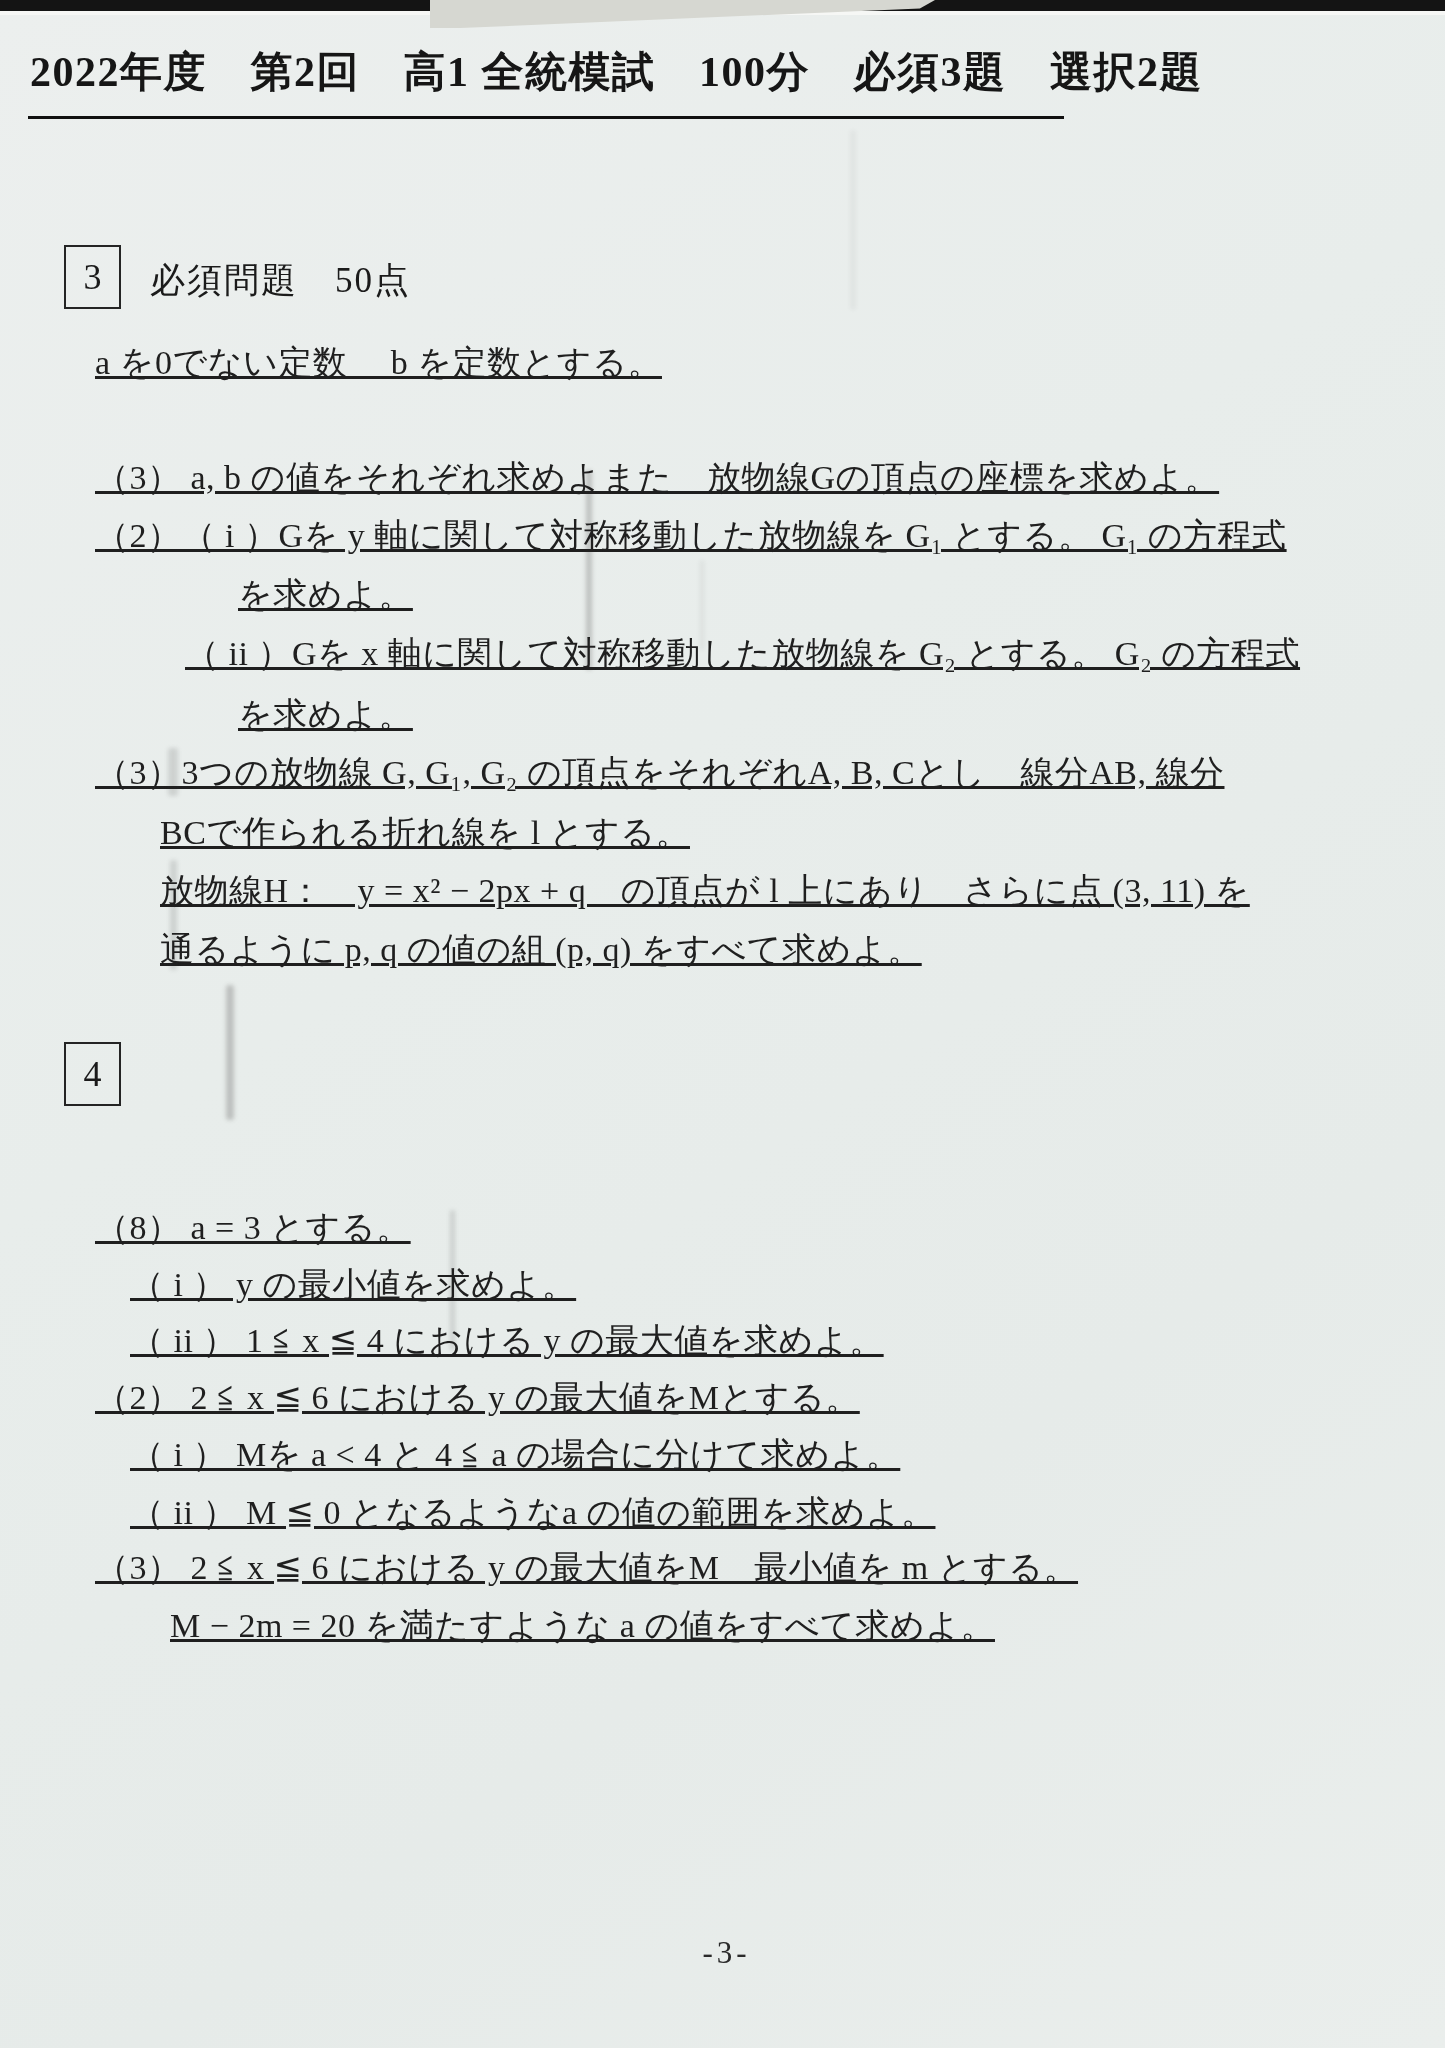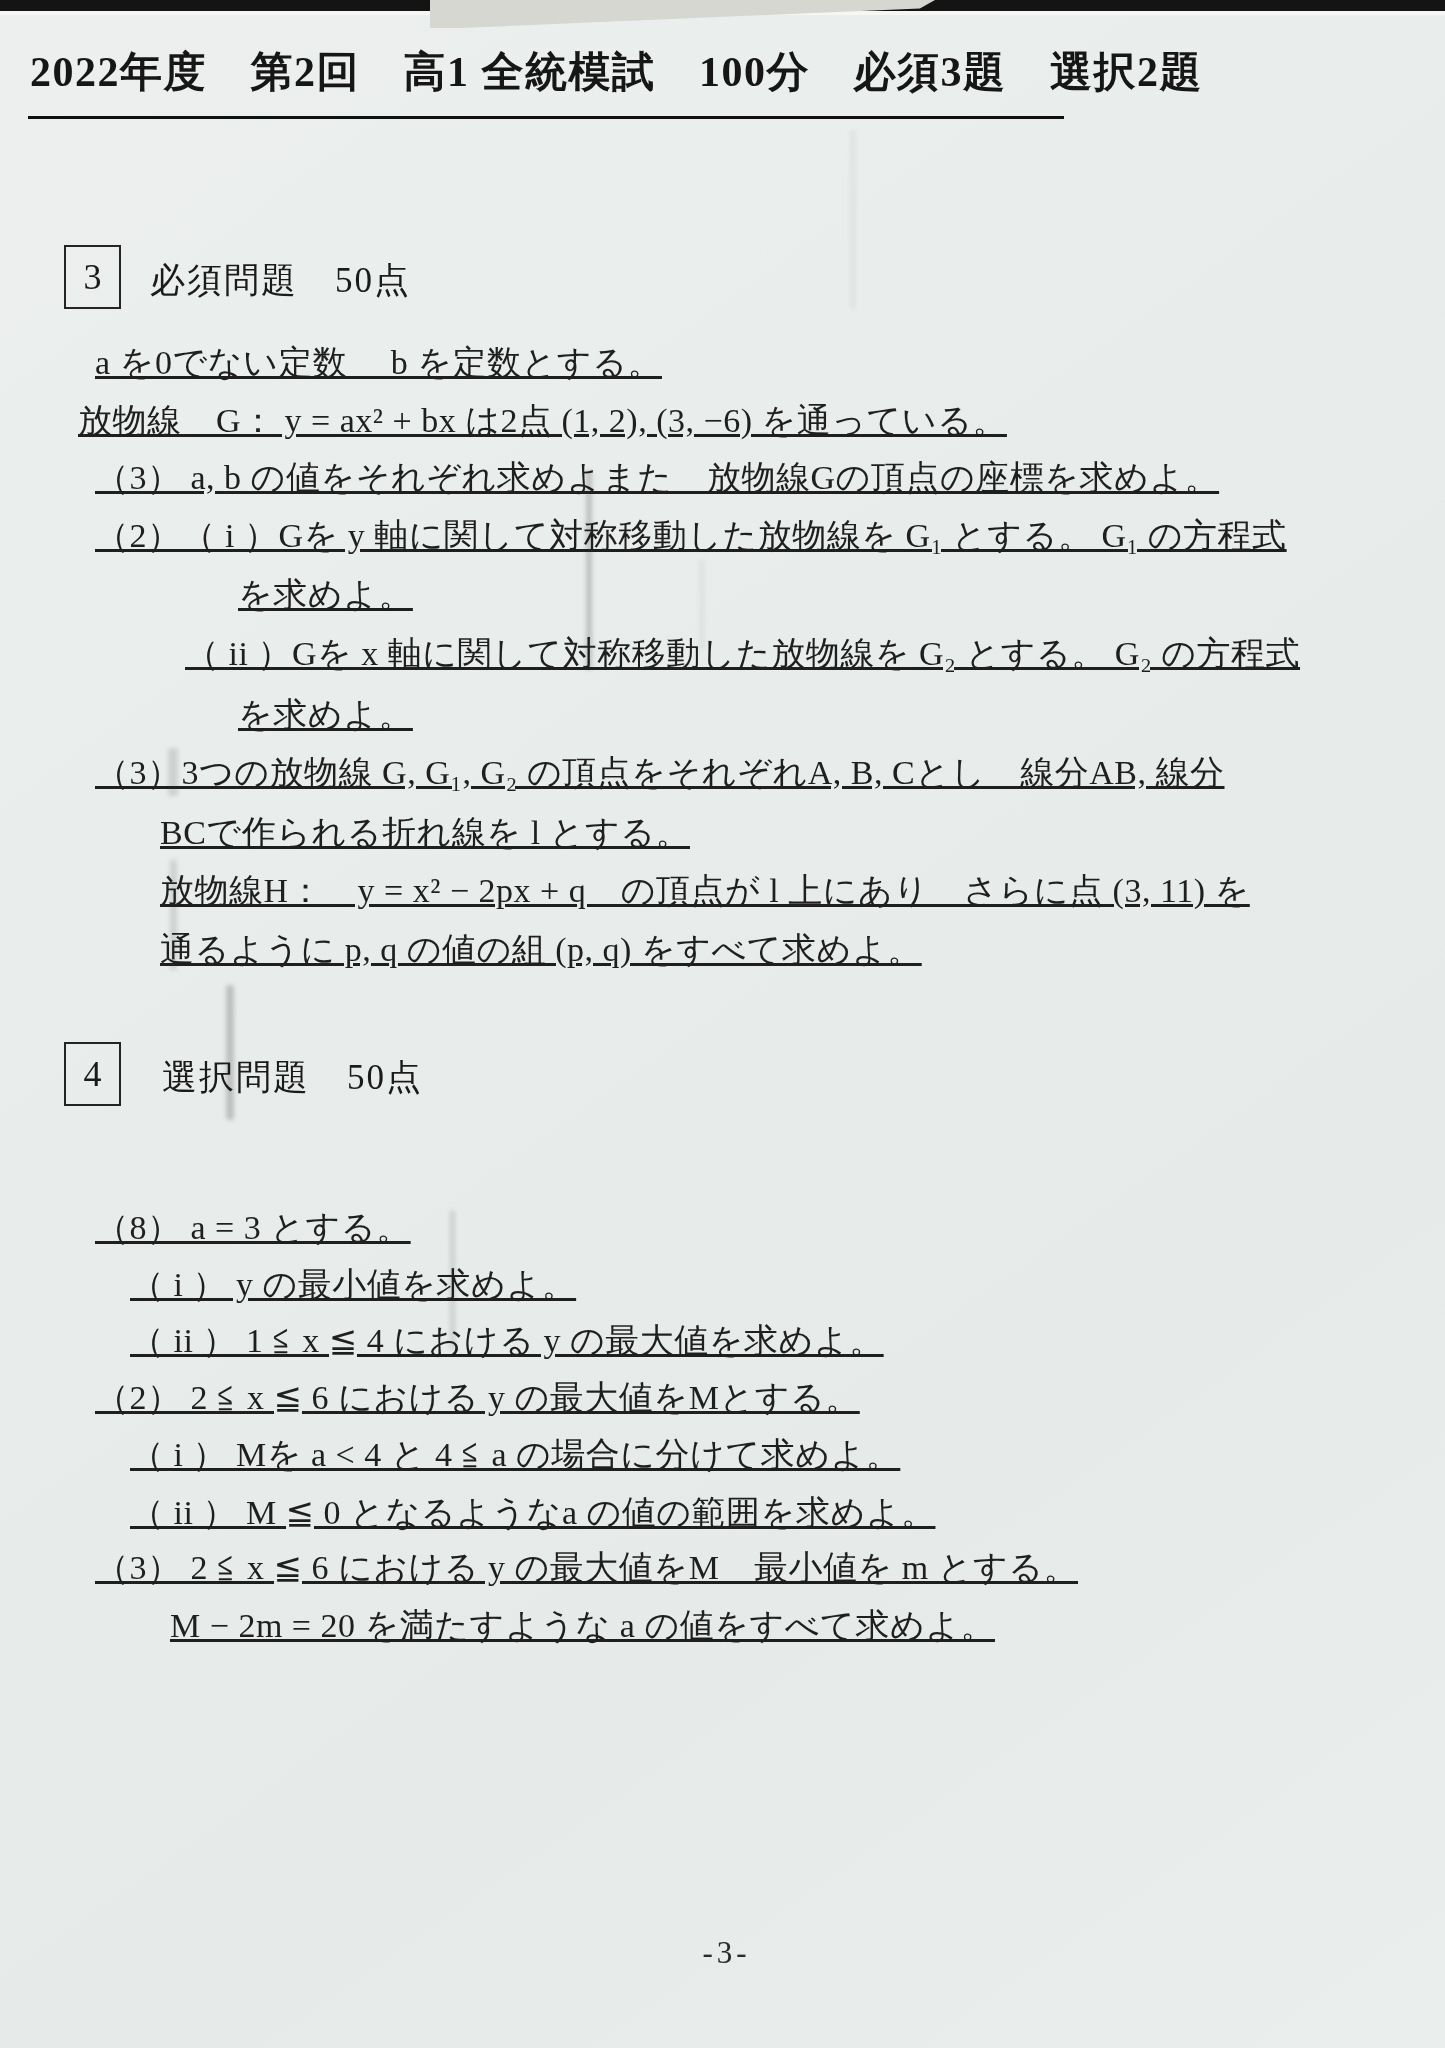--- a/index.html
+++ b/index.html
@@ -71,35 +71,33 @@
 
   <div class="title">2022年度　第2回　高1 全統模試　100分　必須3題　選択2題</div>
   <div class="title-rule"></div>
 
   <div class="numbox" style="top:245px;left:64px">
     <span>3</span>
   </div>
   <div class="sec-heading" style="top:257px;left:150px">必須問題　50点</div>
 
   <div class="tl" style="top:340px;left:95px">a を0でない定数　 b を定数とする。</div>
-  <div class="tl" style="top:398px;left:78px">放物線　G： y = ax² + bx は2点 (1, 2), (3, −6) を通っている。</div>
   <div class="tl" style="top:455px;left:95px">（3） a, b の値をそれぞれ求めよまた　放物線Gの頂点の座標を求めよ。</div>
   <div class="tl" style="top:513px;left:95px">（2）（ i ）Gを y 軸に関して対称移動した放物線を G₁ とする。 G₁ の方程式</div>
   <div class="tl" style="top:572px;left:238px">を求めよ。</div>
   <div class="tl" style="top:631px;left:185px">（ ii ）Gを x 軸に関して対称移動した放物線を G₂ とする。 G₂ の方程式</div>
   <div class="tl" style="top:692px;left:238px">を求めよ。</div>
   <div class="tl" style="top:750px;left:95px">（3）3つの放物線 G, G₁, G₂ の頂点をそれぞれA, B, Cとし　線分AB, 線分</div>
   <div class="tl" style="top:810px;left:160px">BCで作られる折れ線を l とする。</div>
   <div class="tl" style="top:868px;left:160px">放物線H：　y = x² − 2px + q　の頂点が l 上にあり　さらに点 (3, 11) を</div>
   <div class="tl" style="top:927px;left:160px">通るように p, q の値の組 (p, q) をすべて求めよ。</div>
 
   <div class="numbox" style="top:1042px;left:64px">
     <span>4</span>
   </div>
-  <div class="sec-heading" style="top:1054px;left:162px">選択問題　50点</div>
 
   <div class="tl" style="top:1205px;left:95px">（8） a = 3 とする。</div>
   <div class="tl" style="top:1262px;left:130px">（ i ） y の最小値を求めよ。</div>
   <div class="tl" style="top:1318px;left:130px">（ ii ） 1 ≦ x ≦ 4 における y の最大値を求めよ。</div>
   <div class="tl" style="top:1375px;left:95px">（2） 2 ≦ x ≦ 6 における y の最大値をMとする。</div>
   <div class="tl" style="top:1432px;left:130px">（ i ） Mを a &lt; 4 と 4 ≦ a の場合に分けて求めよ。</div>
   <div class="tl" style="top:1490px;left:130px">（ ii ） M ≦ 0 となるようなa の値の範囲を求めよ。</div>
   <div class="tl" style="top:1545px;left:95px">（3） 2 ≦ x ≦ 6 における y の最大値をM　最小値を m とする。</div>
   <div class="tl" style="top:1603px;left:170px">M − 2m = 20 を満たすような a の値をすべて求めよ。</div>
 

